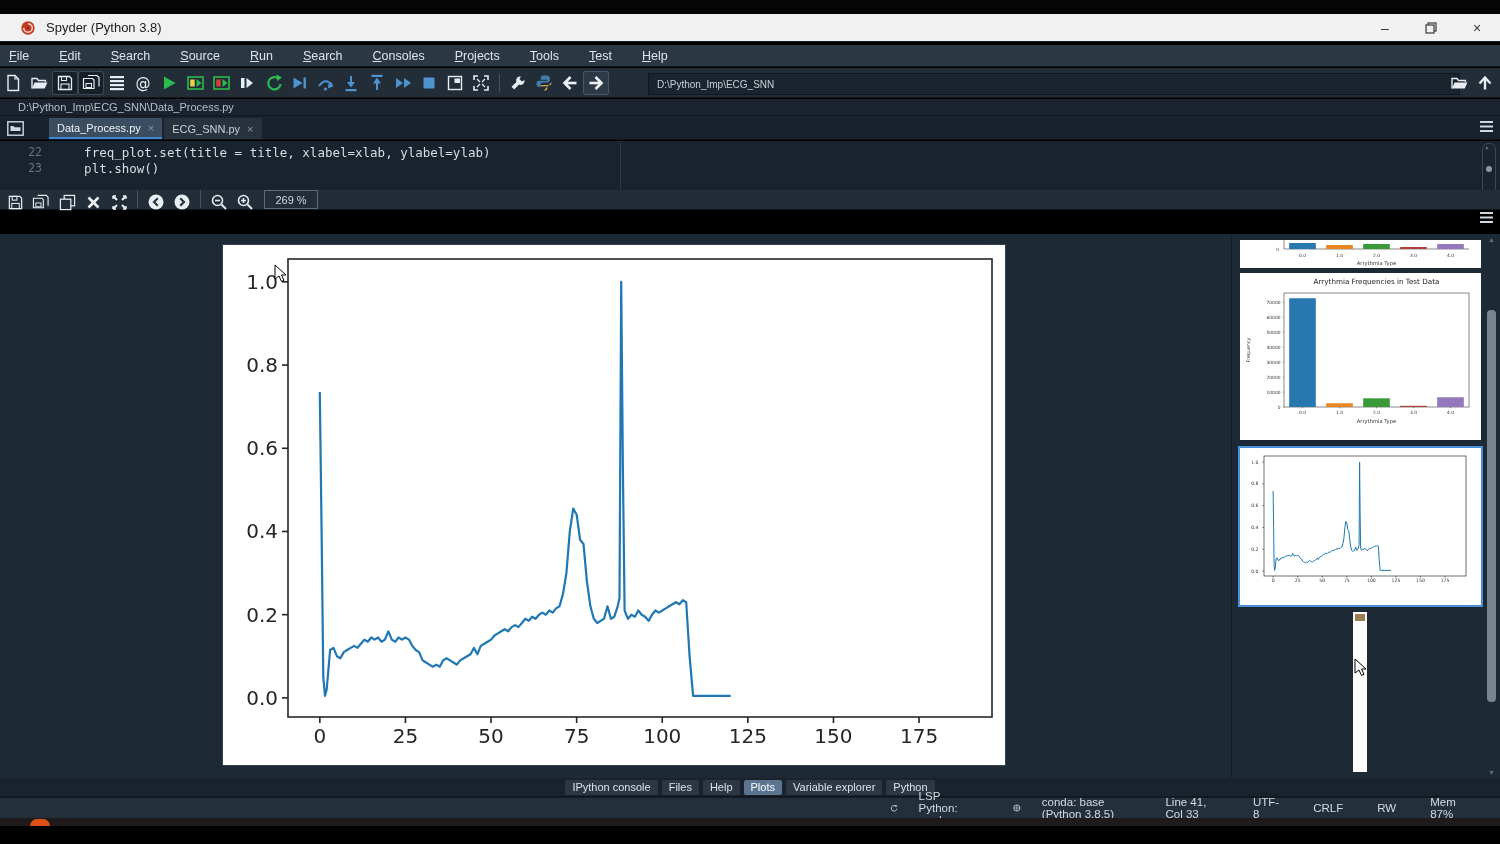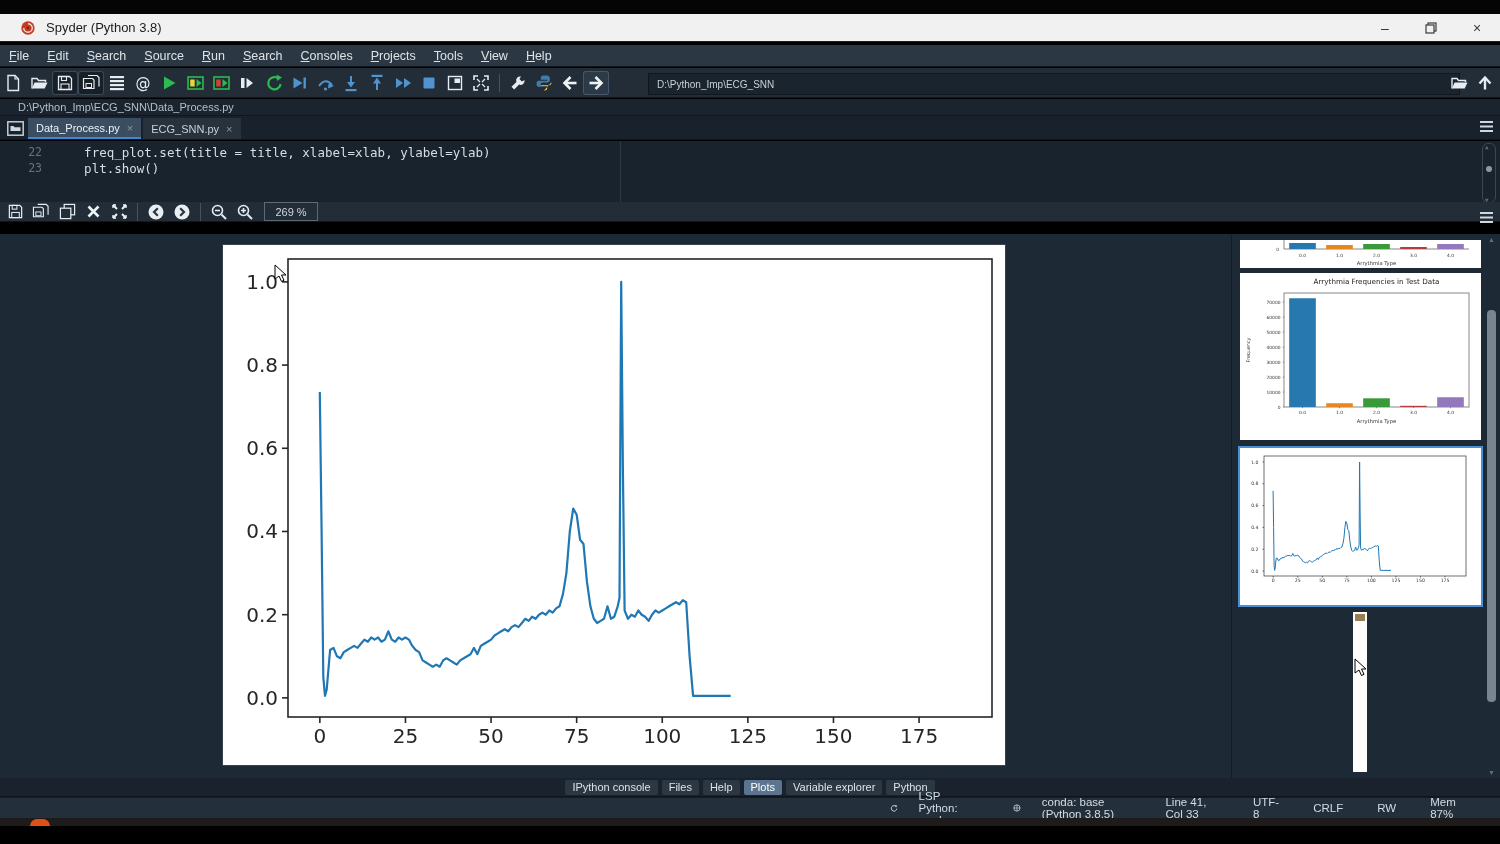--- a/index.html
+++ b/index.html
@@ -7,56 +7,56 @@
           font-family:"Liberation Sans",sans-serif;-webkit-font-smoothing:antialiased;}
   .row{position:absolute;left:0;width:1500px;box-sizing:border-box;}
   
   .titlebar{top:14px;height:28px;background:#f1f1f1;border-bottom:1px solid #15202b;
             display:flex;align-items:center;color:#1b1b1b;font-size:13px;}
   .app-icon{margin:0 10px 0 20px;display:flex;}
   .win-controls{margin-left:auto;display:flex;height:100%;}
   .win-btn{width:46px;display:flex;align-items:center;justify-content:center;color:#3a3a3a;font-size:14px;}
   
   .menubar{top:45px;height:22px;background:#2b3742;display:flex;align-items:center;
-           color:#dde3e8;font-size:12.5px;border-bottom:1px solid #10161c;}
+           color:#dde3e8;font-size:12.5px;border-bottom:1px solid #10161c;gap:12px;}
   .menu-item{padding:0 9px;display:inline-block;}
   .menu-item::first-letter{text-decoration:underline;}
   
   .toolbar{top:68px;height:30px;background:#222d38;display:flex;align-items:center;border-bottom:1px solid #10161c;}
   .ti{width:26px;height:24px;display:flex;align-items:center;justify-content:center;border-radius:3px;flex:0 0 auto;}
   .ti.pressed{background:rgba(0,0,0,0.30);box-shadow:inset 0 0 0 1px #3c4a58;}
   .ti.boxed{box-shadow:inset 0 0 0 1px #46576a;background:#2c3a48;}
   .tsep{width:1px;height:18px;background:#46525e;margin:0 5px;flex:0 0 auto;}
   .path-field{position:absolute;left:648px;top:5px;width:794px;height:20px;background:#1a242e;
               border:1px solid #10161c;color:#c7d0d8;font-size:10px;display:flex;align-items:center;padding:0 8px;}
   .tb-right{position:absolute;right:2px;top:3px;display:flex;}
   
   .breadcrumb{top:99px;height:17px;background:#1b242e;color:#b4bfc8;font-size:11px;
               display:flex;align-items:center;padding-left:18px;border-bottom:1px solid #10161c;}
   
   .tabbar{top:116px;height:24px;background:#19222c;display:flex;align-items:flex-end;border-bottom:1px solid #10161c;}
   .tab-browse{width:26px;height:22px;display:flex;align-items:center;justify-content:center;margin-left:2px;}
   .etab{height:21px;display:flex;align-items:center;padding:0 8px;font-size:11px;color:#c8d1d9;
         background:#27323d;margin-right:2px;}
-  .etab.active{background:#3a4d61;color:#eef3f7;border-bottom:2px solid #3c88d4;height:19px;}
+  .etab.active{background:#3a4d61;color:#eef3f7;border-bottom:2px solid #3c88d4;height:19px;margin-left:21px;}
   .tabx{margin-left:7px;color:#8a97a2;font-size:11px;}
   .tab-opts{position:absolute;right:6px;top:120px;}
   
   .editor{top:141px;height:64px;background:#19232d;font-family:"DejaVu Sans Mono",monospace;
           border-bottom:1px solid #10161c;}
   .code-row{display:flex;height:15.5px;line-height:15.5px;}
   .editor-inner{padding-top:4px;}
   .lnum{width:42px;text-align:right;padding-right:12px;color:#66737f;font-size:11.5px;flex:0 0 auto;}
   pre.code{margin:0;color:#d7dde3;font-size:12.5px;font-family:"DejaVu Sans Mono",monospace;}
   .ruler{position:absolute;left:620px;top:0;width:1px;height:64px;background:#2c3945;}
   .ed-scroll{position:absolute;right:4px;top:2px;width:12px;height:58px;border:1px solid #3a4754;border-radius:6px;}
   .ed-scroll .dot{position:absolute;left:2.5px;top:22px;width:6px;height:6px;border-radius:50%;background:#8b9aa6;}
   .ed-scroll .chev{position:absolute;left:2px;font-size:6px;color:#5a6a78;}
   
-  .plotsbar{top:202px;height:20px;background:#222d38;display:flex;align-items:center;border-bottom:1px solid #10161c;padding-left:2px;}
+  .plotsbar{top:190px;height:20px;background:#222d38;display:flex;align-items:flex-start;border-bottom:1px solid #10161c;padding-left:2px;}
   .zoom-box{width:52px;height:17px;border:1px solid #5a6a78;color:#d0d8e0;font-size:11px;
             display:flex;align-items:center;justify-content:center;margin-left:6px;}
   .pb-opts{position:absolute;right:6px;top:211px;}
   
   .plotsarea{top:234px;height:544px;background:#1d2935;}
   .fig-main{position:absolute;left:223px;top:11px;width:782px;height:520px;background:#fff;box-shadow:0 0 0 1px #36424e;}
   .thumb{position:absolute;left:1240px;width:241px;background:#fff;}
   .thumb.selected{box-shadow:0 0 0 2px #4a90d9;}
   .vdivider{position:absolute;left:1231px;top:0;width:1px;height:544px;background:#141c24;}
   .strip{position:absolute;left:1353px;top:378px;width:14px;height:160px;background:#fdfdfd;}
@@ -114,21 +114,21 @@
   <div class="row menubar">
     <span class="menu-item">File</span>
     <span class="menu-item">Edit</span>
     <span class="menu-item">Search</span>
     <span class="menu-item">Source</span>
     <span class="menu-item">Run</span>
     <span class="menu-item">Search</span>
     <span class="menu-item">Consoles</span>
     <span class="menu-item">Projects</span>
     <span class="menu-item">Tools</span>
-    <span class="menu-item">View</span>
+    <span class="menu-item">Test</span>
     <span class="menu-item">Help</span>
   </div>
 
   <div class="row toolbar">
     <span class="ti">
         <svg width="18" height="18" viewBox="0 0 18 18">
           <path d="M4 1.5h7l3.5 3.5v11.5H4z" fill="none" stroke="#e6ecf1" stroke-width="1.4"></path>
           <path d="M11 1.5v3.5h3.5" fill="none" stroke="#e6ecf1" stroke-width="1.2"></path>
         </svg>
       </span>

